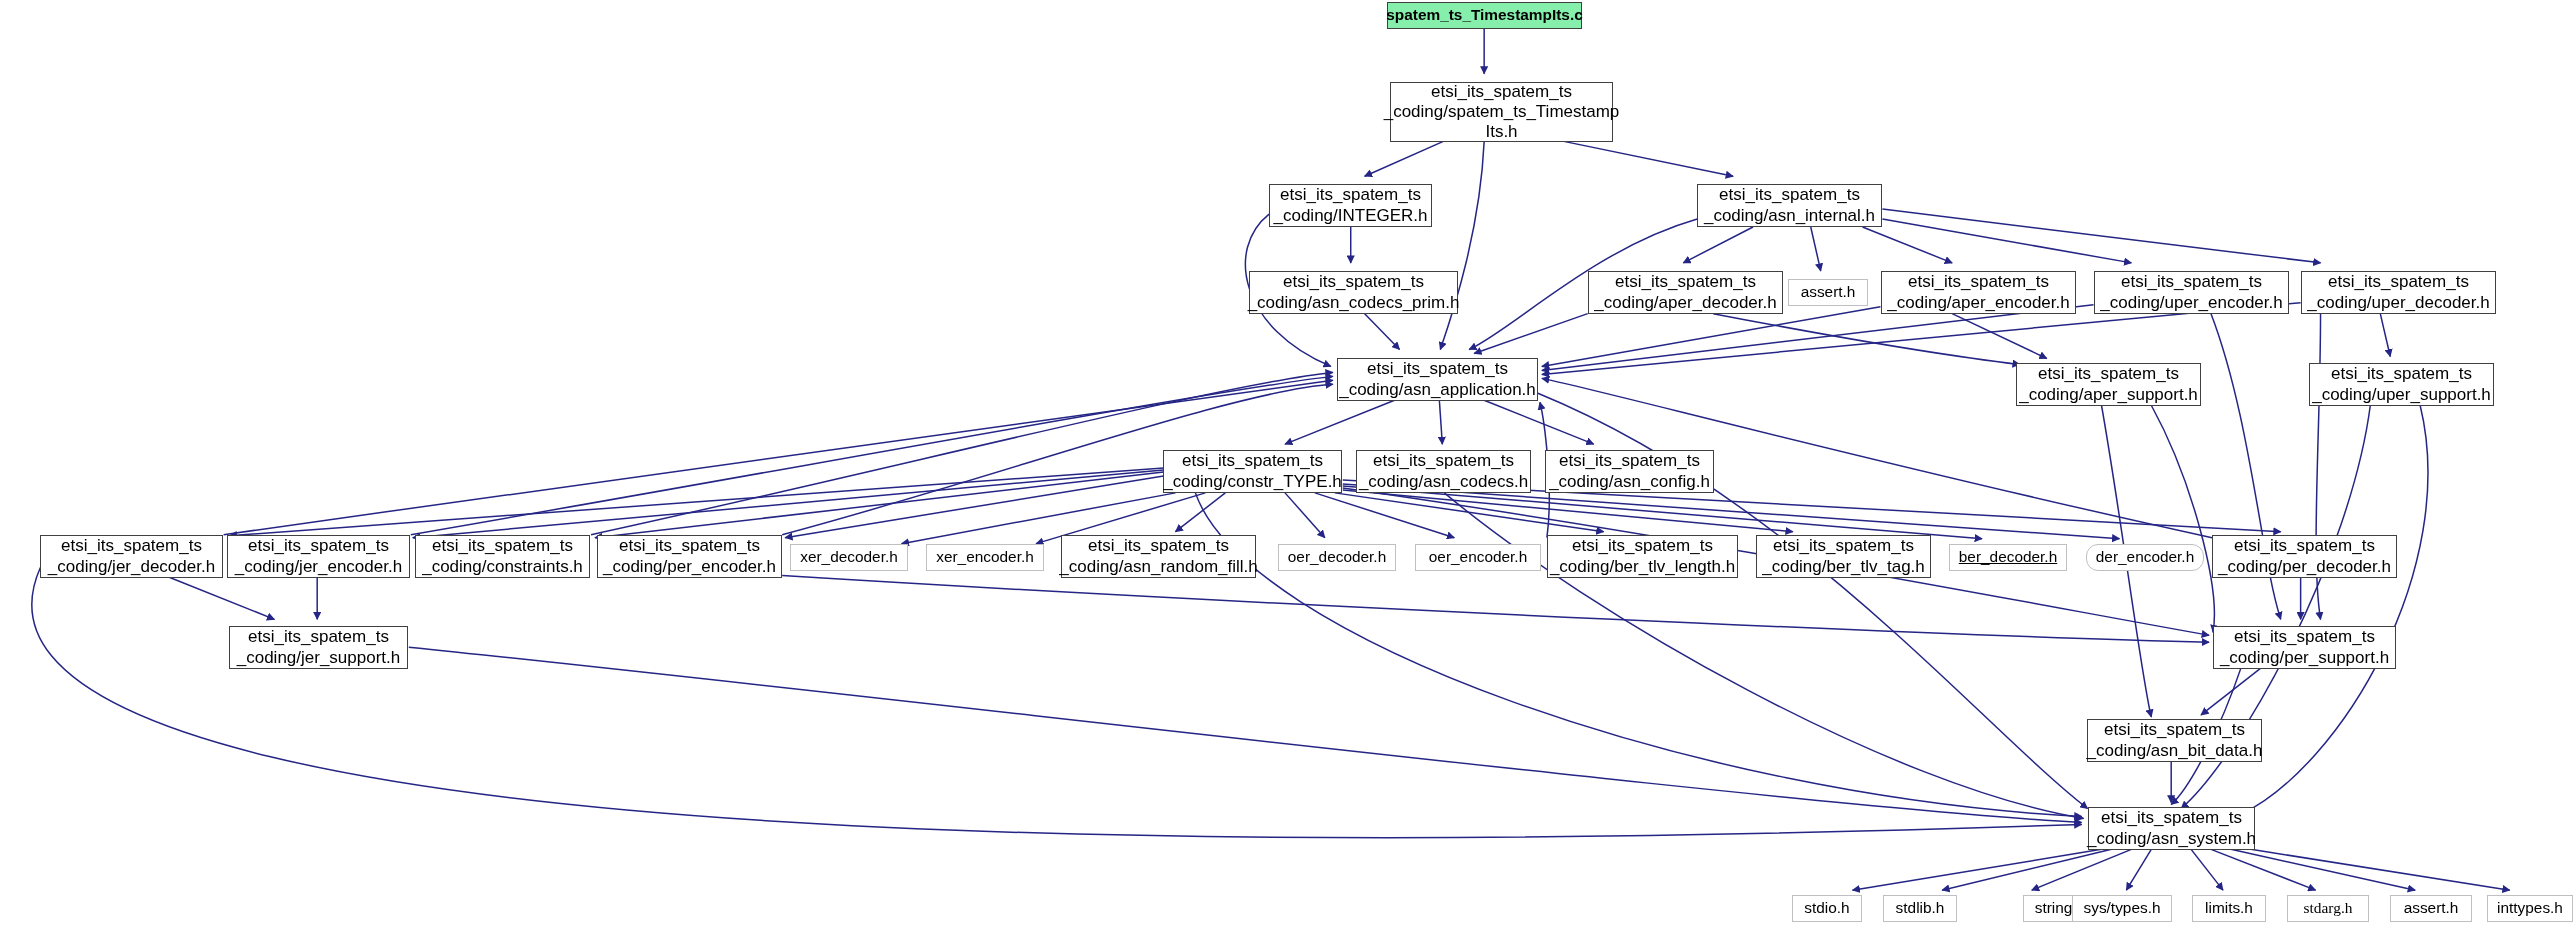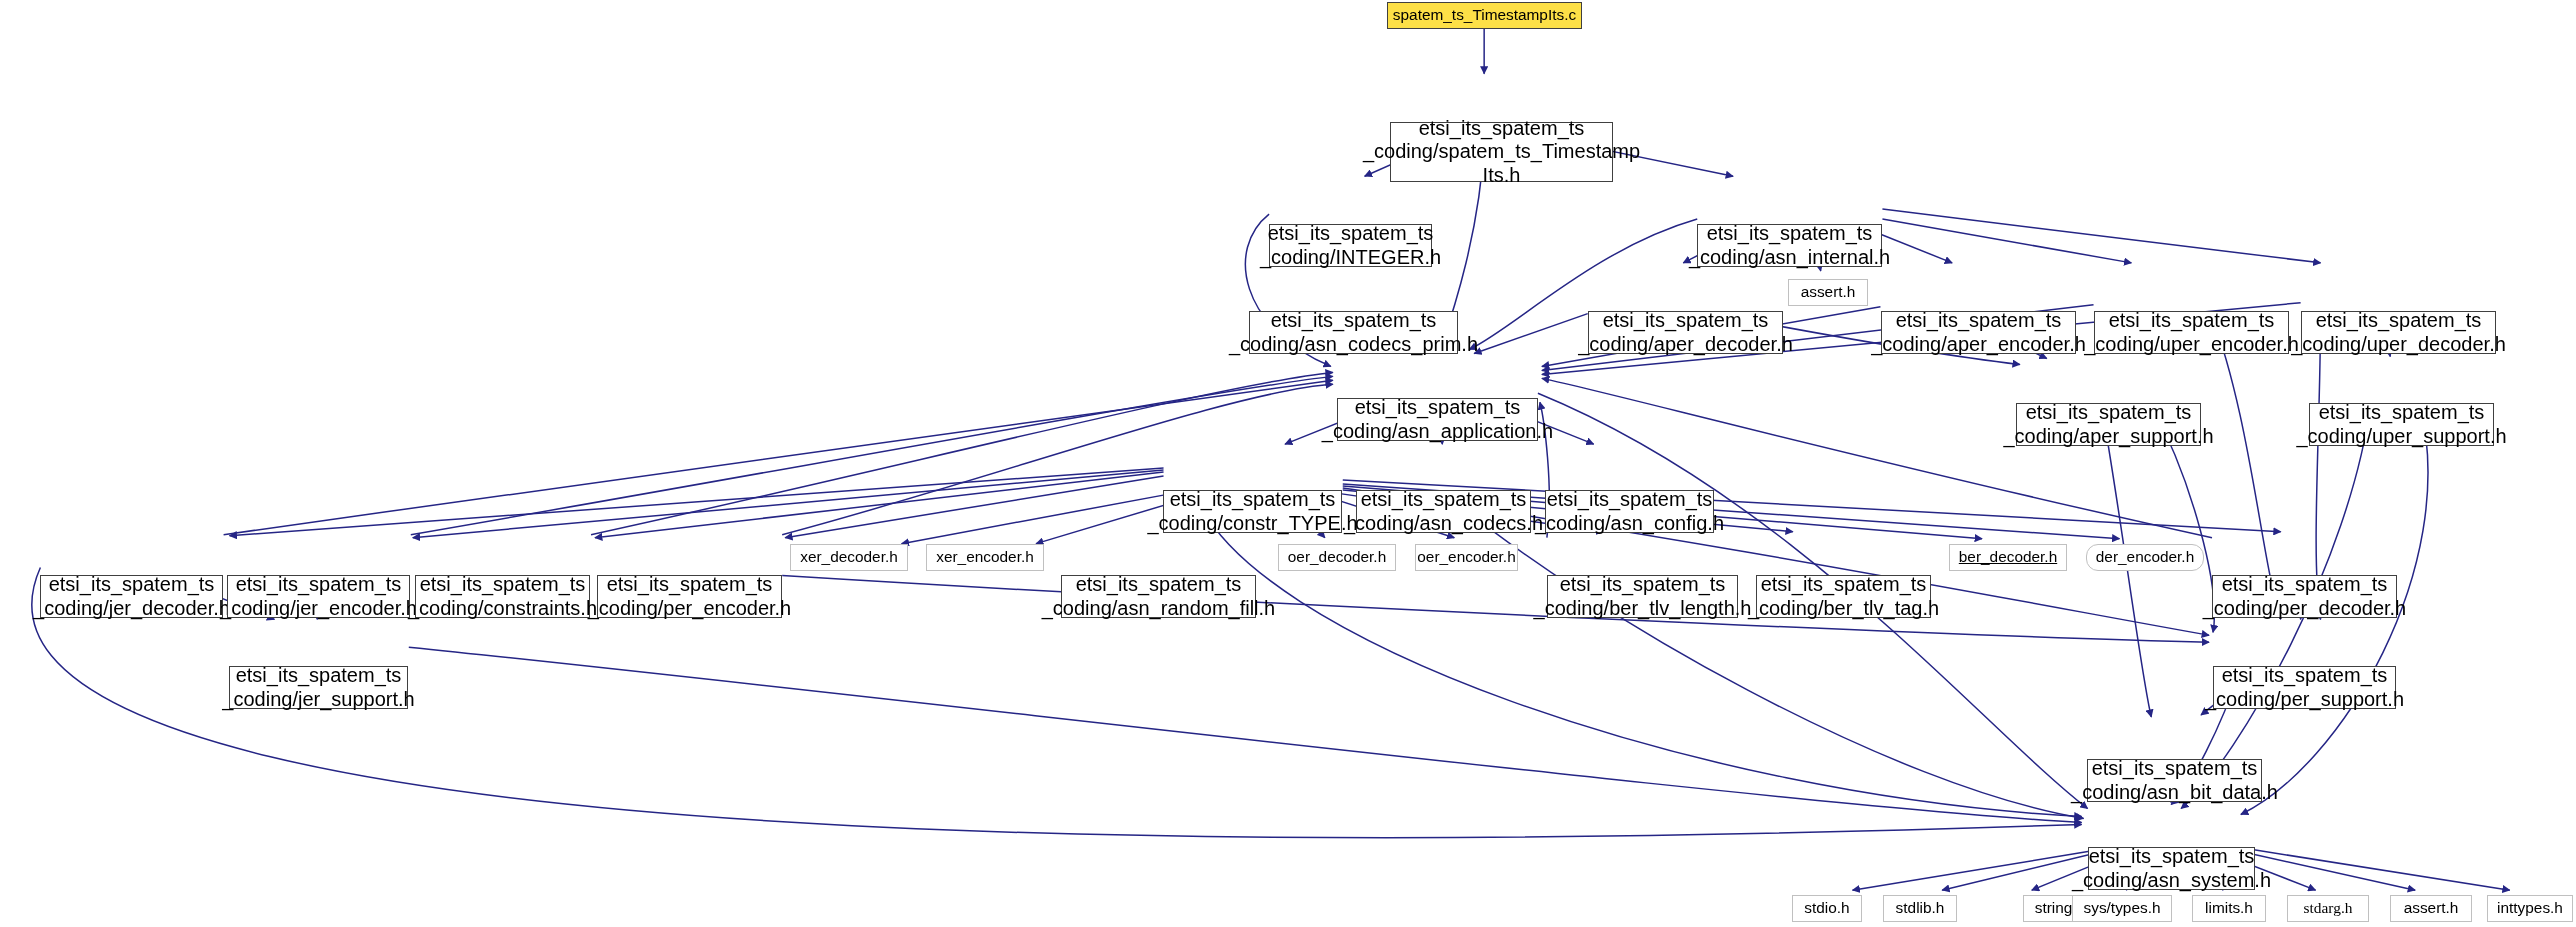--- a/index.html
+++ b/index.html
@@ -36,27 +36,27 @@
     white-space: pre-line;
     z-index: 5;
   }
   
   .node.n-sys {
     border: 1px solid #c0c0c0;
     font-size: 15.4px;
   }
   .node.n-local {
     border: 1.6px solid #404040;
-    font-size: 20px;
-    margin-top: 40px;
+    font-size: 17px;
   }
   .node.n-root {
     border: 1.6px solid #404040;
-    background: #fde047;
+    background: #86efac;
     font-size: 15.4px;
+    font-weight: bold;
   }
   .node-text {
     display: block;
     padding: 0 4px;
   }
 </style>
 </head>
 <body>
 
 <div id="graph-root">
@@ -177,21 +177,21 @@
 _coding/jer_encoder.h</span></div>
       <div class="node n-local" style="left: 415px; top: 535px; width: 175px; height: 43px;"><span class="node-text">etsi_its_spatem_ts
 _coding/constraints.h</span></div>
       <div class="node n-local" style="left: 597px; top: 535px; width: 185px; height: 43px;"><span class="node-text">etsi_its_spatem_ts
 _coding/per_encoder.h</span></div>
       <div class="node n-sys" style="left: 790px; top: 544px; width: 118px; height: 27px;"><span class="node-text">xer_decoder.h</span></div>
       <div class="node n-sys" style="left: 926px; top: 544px; width: 118px; height: 27px;"><span class="node-text">xer_encoder.h</span></div>
       <div class="node n-local" style="left: 1061px; top: 535px; width: 195px; height: 43px;"><span class="node-text">etsi_its_spatem_ts
 _coding/asn_random_fill.h</span></div>
       <div class="node n-sys" style="left: 1278px; top: 544px; width: 118px; height: 27px;"><span class="node-text">oer_decoder.h</span></div>
-      <div class="node n-sys" style="left: 1415px; top: 544px; width: 103px; height: 27px;"><span class="node-text">oer_encoder.h</span></div>
+      <div class="node n-sys" style="left: 1415px; top: 544px; width: 126px; height: 27px;"><span class="node-text">oer_encoder.h</span></div>
       <div class="node n-local" style="left: 1547px; top: 535px; width: 191px; height: 43px;"><span class="node-text">etsi_its_spatem_ts
 _coding/ber_tlv_length.h</span></div>
       <div class="node n-local" style="left: 1756px; top: 535px; width: 175px; height: 43px;"><span class="node-text">etsi_its_spatem_ts
 _coding/ber_tlv_tag.h</span></div>
       <div class="node n-sys" style="left: 1949px; top: 544px; width: 118px; height: 27px; text-decoration: underline;"><span class="node-text">ber_decoder.h</span></div>
       <div class="node n-sys" style="left: 2086px; top: 544px; width: 118px; height: 27px; border-radius: 12px;"><span class="node-text">der_encoder.h</span></div>
       <div class="node n-local" style="left: 2212px; top: 535px; width: 185px; height: 43px;"><span class="node-text">etsi_its_spatem_ts
 _coding/per_decoder.h</span></div>
       <div class="node n-local" style="left: 229px; top: 626px; width: 179px; height: 43px;"><span class="node-text">etsi_its_spatem_ts
 _coding/jer_support.h</span></div>

